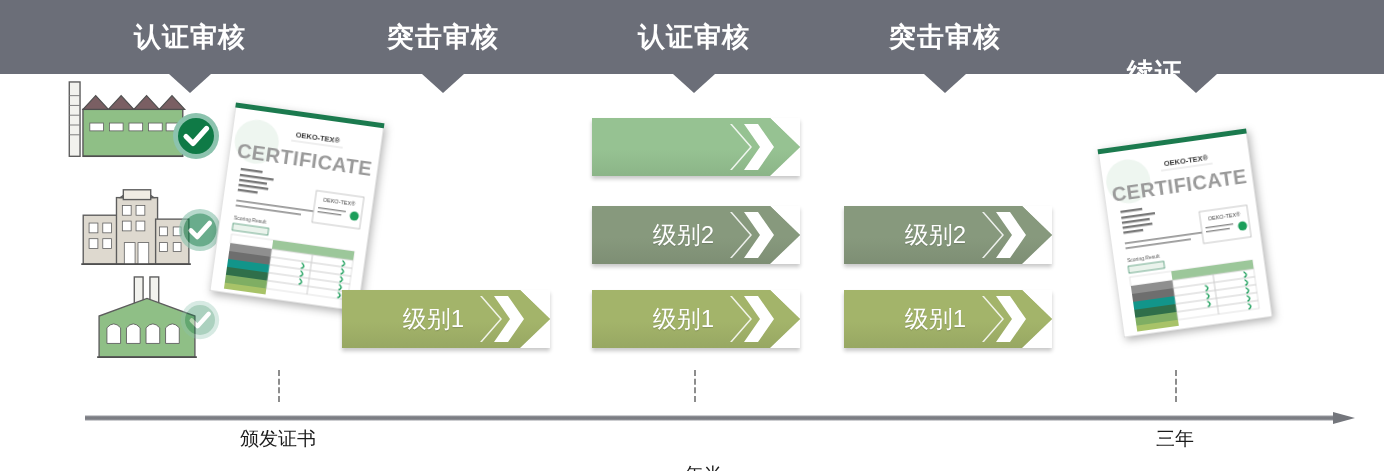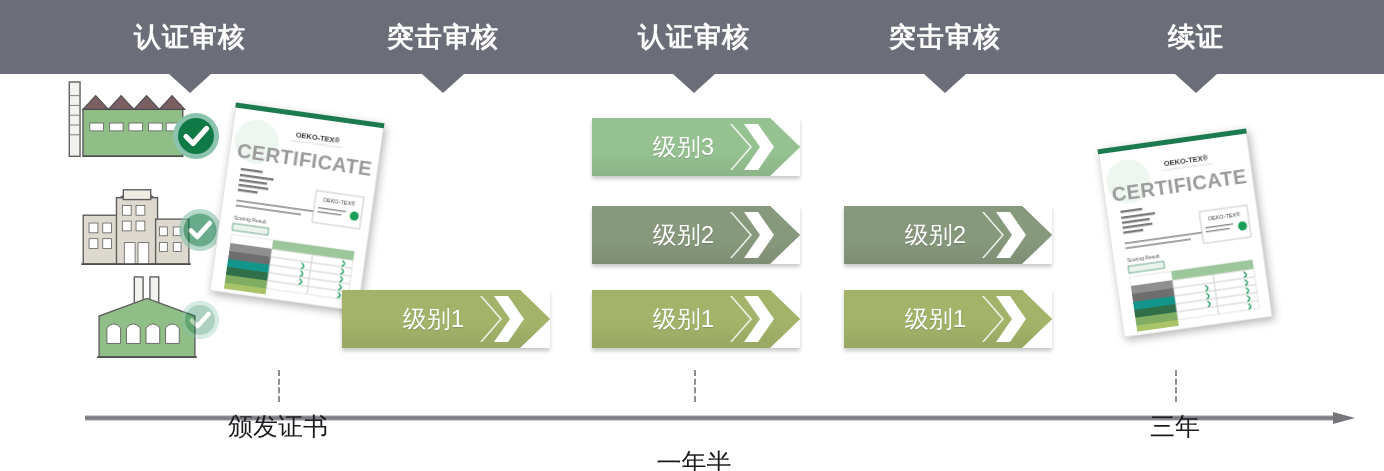--- a/index.html
+++ b/index.html
@@ -62,37 +62,37 @@
   .cert{position:absolute;}
   .cert svg{display:block;filter:drop-shadow(2px 3px 4px rgba(0,0,0,.30));}
 
   
   .timeline-axis{position:absolute;left:85px;top:412px;width:1270px;height:12px;}
   .tick{
     position:absolute;top:370px;width:0;height:32px;
     border-left:2px dashed #8d8d8d;
   }
   .tl-label{
-    position:absolute;top:410px;
-    font-size:25px;color:#1a1a1a;white-space:nowrap;
+    position:absolute;top:426px;
+    font-size:19px;color:#1a1a1a;white-space:nowrap;
     display:flex;justify-content:center;
   }
 </style>
 </head>
 <body>
 
 <div id="stage">
 
   <div class="headerbar"></div>
   <div id="header-labels">
       <div class="hdr-label" style="left: 60px; width: 260px;">认证审核</div>
       <div class="hdr-label" style="left: 313px; width: 260px;">突击审核</div>
       <div class="hdr-label" style="left: 564px; width: 260px;">认证审核</div>
       <div class="hdr-label" style="left: 815px; width: 260px;">突击审核</div>
-      <div class="hdr-label" style="left: 1066px; width: 260px;">续证</div>
+      <div class="hdr-label" style="left: 1025px; width: 260px; margin-top: 36px;">续证</div>
     </div>
   <div id="header-notches">
       <div class="notch" style="left: 169px;"></div>
       <div class="notch" style="left: 422px;"></div>
       <div class="notch" style="left: 673px;"></div>
       <div class="notch" style="left: 924px;"></div>
       <div class="notch" style="left: 1175px;"></div>
     </div>
 
   <div id="buildings-layer">
@@ -327,21 +327,20 @@
         <div class="txt">级别1</div>
       </div>
       <div class="chev" style="left: 592px; top: 118px; width: 208px;">
         <div class="body" style="background: linear-gradient(rgb(150, 194, 146) 0%, rgb(150, 194, 146) 55%, rgba(0, 0, 0, 0.07) 100%), rgb(150, 194, 146);"></div>
         <div class="arrowhead">
           <svg viewBox="0 0 46 50">
             <polygon points="2,2 4,2 24,25 4,48 2,48 22,25" fill="#ffffff" opacity="0.85"></polygon>
             <polygon points="16,2 30,2 46,25 30,48 16,48 32,25" fill="#ffffff" opacity="1"></polygon>
           </svg>
         </div>
-        <div class="txt">级别3</div>
       </div>
       <div class="chev" style="left: 592px; top: 206px; width: 208px;">
         <div class="body" style="background: linear-gradient(rgb(135, 153, 125) 0%, rgb(135, 153, 125) 55%, rgba(0, 0, 0, 0.07) 100%), rgb(135, 153, 125);"></div>
         <div class="arrowhead">
           <svg viewBox="0 0 46 50">
             <polygon points="2,2 4,2 24,25 4,48 2,48 22,25" fill="#ffffff" opacity="0.85"></polygon>
             <polygon points="16,2 30,2 46,25 30,48 16,48 32,25" fill="#ffffff" opacity="1"></polygon>
           </svg>
         </div>
         <div class="txt">级别2</div>

